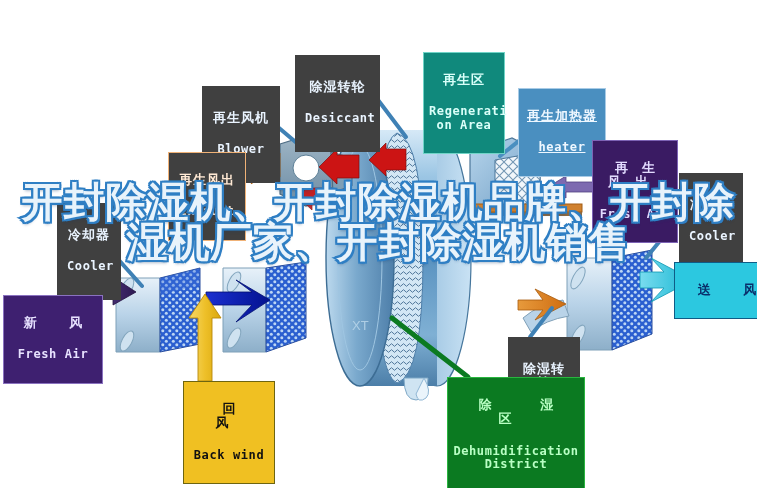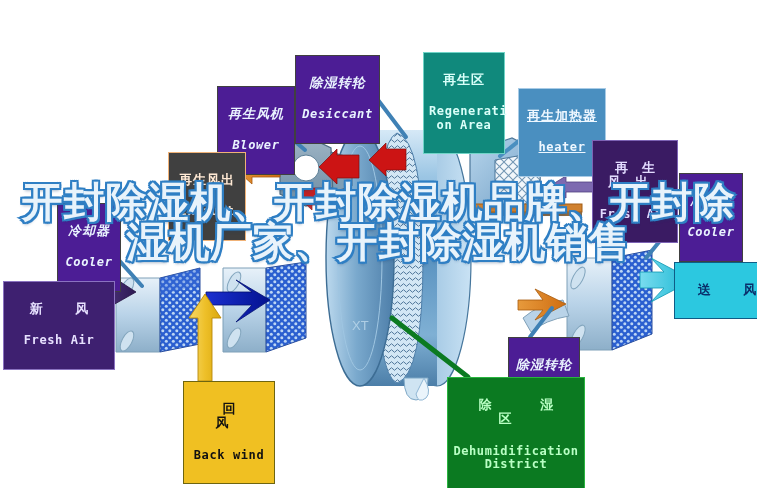--- a/index.html
+++ b/index.html
@@ -41,21 +41,21 @@
   }
   .label-en {
     display: block;
     font-family: "DejaVu Sans Mono", "Liberation Mono", monospace;
     font-size: 12px;
     font-weight: 700;
     letter-spacing: 0.6px;
   }
 
   
-  .lb-blue      { background:#4c1d95; color:#eaf4ff; border:1px solid #404040;font-style:italic; }
+  .lb-blue      { background:#404040; color:#eaf4ff; border:5px solid #404040; }
   .lb-blue2     { background:#4a8fc0; color:#eef7ff; border:1px solid #a8cbe6; }
   .lb-teal      { background:#10897c; color:#d9fff9; border:1px solid #6fd4c7; }
   .lb-orange    { background:#404040; color:#ffe9d4; border:1px solid #f0b277; }
   .lb-purple    { background:#3a1b63; color:#e3dcff; border:1px solid #7d63b5; }
   .lb-purple2   { background:#3e2070; color:#e7e1ff; border:1px solid #8a72c0; }
   .lb-cyan      { background:#2cc8e0; color:#0a2f6b; border:1px solid #0f5c86; }
   .lb-green     { background:#0b7a21; color:#b9ffc4; border:1px solid #29b53f; }
   .lb-yellow    { background:#f0c022; color:#111111; border:1px solid #6e6510;margin-left:22px; }
   .lb-yellow .label-cn { font-weight:700; letter-spacing:14px; text-indent:14px; }
   .lb-cyan .label-cn, .lb-purple .label-cn,
@@ -271,21 +271,21 @@
 
       <path d="M468 377 L392 318" stroke="#0b7a21" stroke-width="5"></path>
     </g>
   </svg>
 
   <div class="label-box lb-blue" style="left:295px;top:55px;width:85px;">
     <span class="label-cn">除湿转轮</span>
     <span class="label-en">Desiccant</span>
   </div>
 
-  <div class="label-box lb-blue" style="left:217px;top:86px;width:78px;">
+  <div class="label-box lb-blue" style="left:202px;top:86px;width:78px;">
     <span class="label-cn">再生风机</span>
     <span class="label-en">Blower</span>
   </div>
 
   <div class="label-box lb-teal" style="left:423px;top:52px;width:82px;">
     <span class="label-cn">再生区</span>
     <span class="label-en">Regenerati on Area</span>
   </div>
 
   <div class="label-box lb-blue2" style="left:518px;top:88px;width:88px;text-decoration:underline;">
@@ -306,21 +306,21 @@
   <div class="label-box lb-orange" style="left:168px;top:152px;width:78px;">
     <span class="label-cn">再生风出</span>
     <span class="label-en">Exhaust</span>
   </div>
 
   <div class="label-box lb-blue" style="left:57px;top:203px;width:64px;">
     <span class="label-cn">冷却器</span>
     <span class="label-en">Cooler</span>
   </div>
 
-  <div class="label-box lb-purple2" style="left:3px;top:281px;width:112px;">
+  <div class="label-box lb-purple2" style="left:3px;top:295px;width:100px;">
     <span class="label-cn">新    风</span>
     <span class="label-en">Fresh Air</span>
   </div>
 
   <div class="label-box lb-yellow" style="left:161px;top:381px;width:92px;">
     <span class="label-cn">回    风</span>
     <span class="label-en">Back wind</span>
   </div>
 
   <div class="label-box lb-blue" style="left:508px;top:337px;width:72px;">

